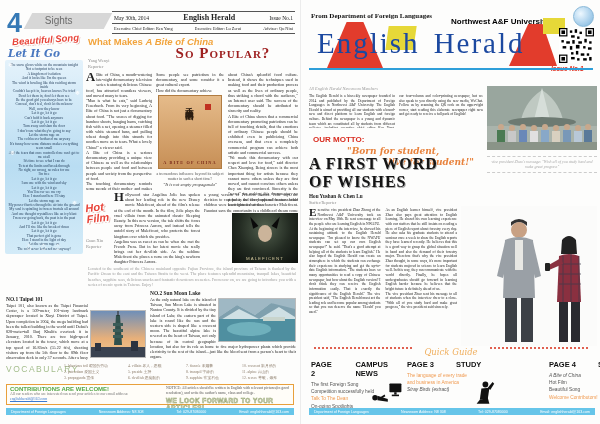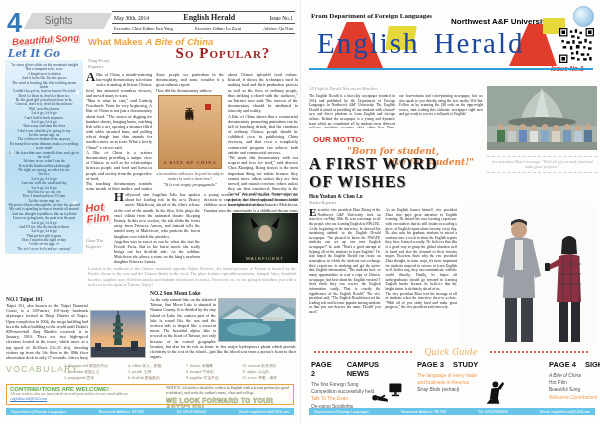--- a/index.html
+++ b/index.html
@@ -105,25 +105,25 @@
   .photo-cap{left:186px;top:156px;width:110px;font-size:4px;color:#a8a8a8;text-align:center;font-style:italic;
       border-top:1px dashed #ccc;border-bottom:1px dashed #ccc;padding:2px 1px;line-height:1.35;box-sizing:border-box;}
   
   .wish-title{left:8px;font:bold 16px "Liberation Serif",serif;letter-spacing:1px;color:#151515;
       text-shadow:0.9px 0.9px 0 #a8a8a8;}
   .wish-by{left:8px;top:193px;font-size:5.2px;font-weight:bold;}
   .wish-role{left:8px;top:200px;font-size:4.2px;color:#8a8a8a;}
   .wish-body{left:8px;top:208px;width:148px;height:138px;column-count:2;column-gap:5px;font-size:3.65px;line-height:1.27;}
   .int-photo{left:160px;top:206px;width:136px;height:140px;background:#fbfbfa;}
   
-  .qg{left:8px;top:347px;width:284px;display:flex;align-items:center;gap:7px;}
+  .qg{left:8px;top:347px;width:284px;display:flex;align-items:flex-start;gap:7px;}
   .squig{flex:1;border-top:2px dotted #e06050;height:0;margin:0 5px;}
   .qg-label{font:italic 8.5px "DejaVu Serif",serif;color:#f0b060;}
   .pg-col{top:360px;height:46px;}
-  .pg-head{display:flex;gap:9px;font:bold 7.5px "Liberation Sans",sans-serif;color:#111;}
+  .pg-head{display:flex;gap:22px;font:bold 7.5px "Liberation Sans",sans-serif;color:#111;}
   .pg-items{margin-top:3px;font-family:"Liberation Sans",sans-serif;font-size:4.8px;line-height:1.5;color:#555;}
   .orange{color:#f09a50;}
   .ital{font-style:italic;}
   .pg-icon{position:absolute;}
 </style>
 </head>
 <body>
 
 <div id="canvas">
 
@@ -478,21 +478,21 @@
         <g fill="#111">
           <rect x="23" y="1" width="15" height="11" rx="1"></rect>
           <rect x="29" y="12" width="3" height="3"></rect>
             <rect x="26" y="15" width="9" height="2"></rect>
           <circle cx="5" cy="19" r="3.4"></circle>
           <polygon points="8,16.5 21,20.5 21,24 8,22"></polygon>
           <polygon points="12,18 17,15 18,17 13,20"></polygon>
         </g>
       </svg>
     </div>
-    <div class="abs pg-col" style="left:116px;width:90px;">
+    <div class="abs pg-col" style="left:106px;width:90px;">
       <div class="pg-head">
         <span>PAGE 3</span>
         <span>STUDY</span>
       </div>
       <div class="pg-items">
         <div class="orange" style="width:62px;">The language of every trade and business in America</div>
         <div class="ital">Stray Birds (extract)</div>
       </div>
       <svg class="pg-icon" style="right:2px;bottom:0;width:24px;height:27px;" viewBox="0 0 30 30">
         <g fill="#111">

